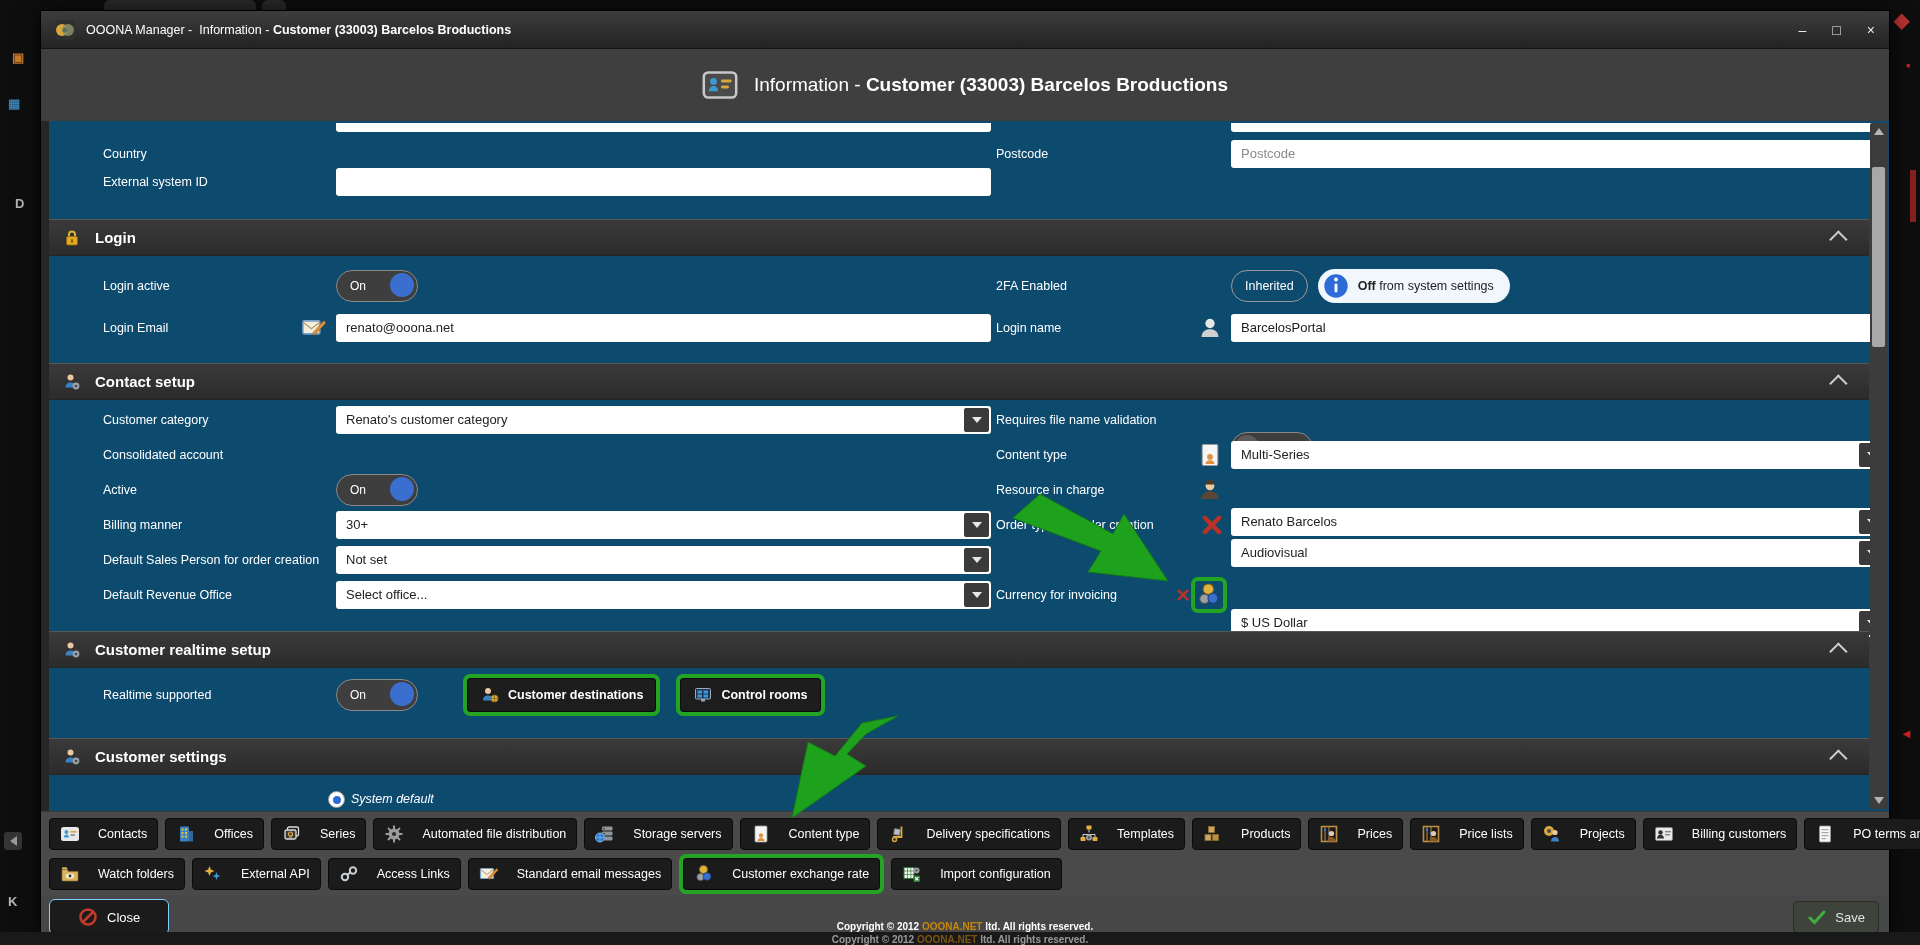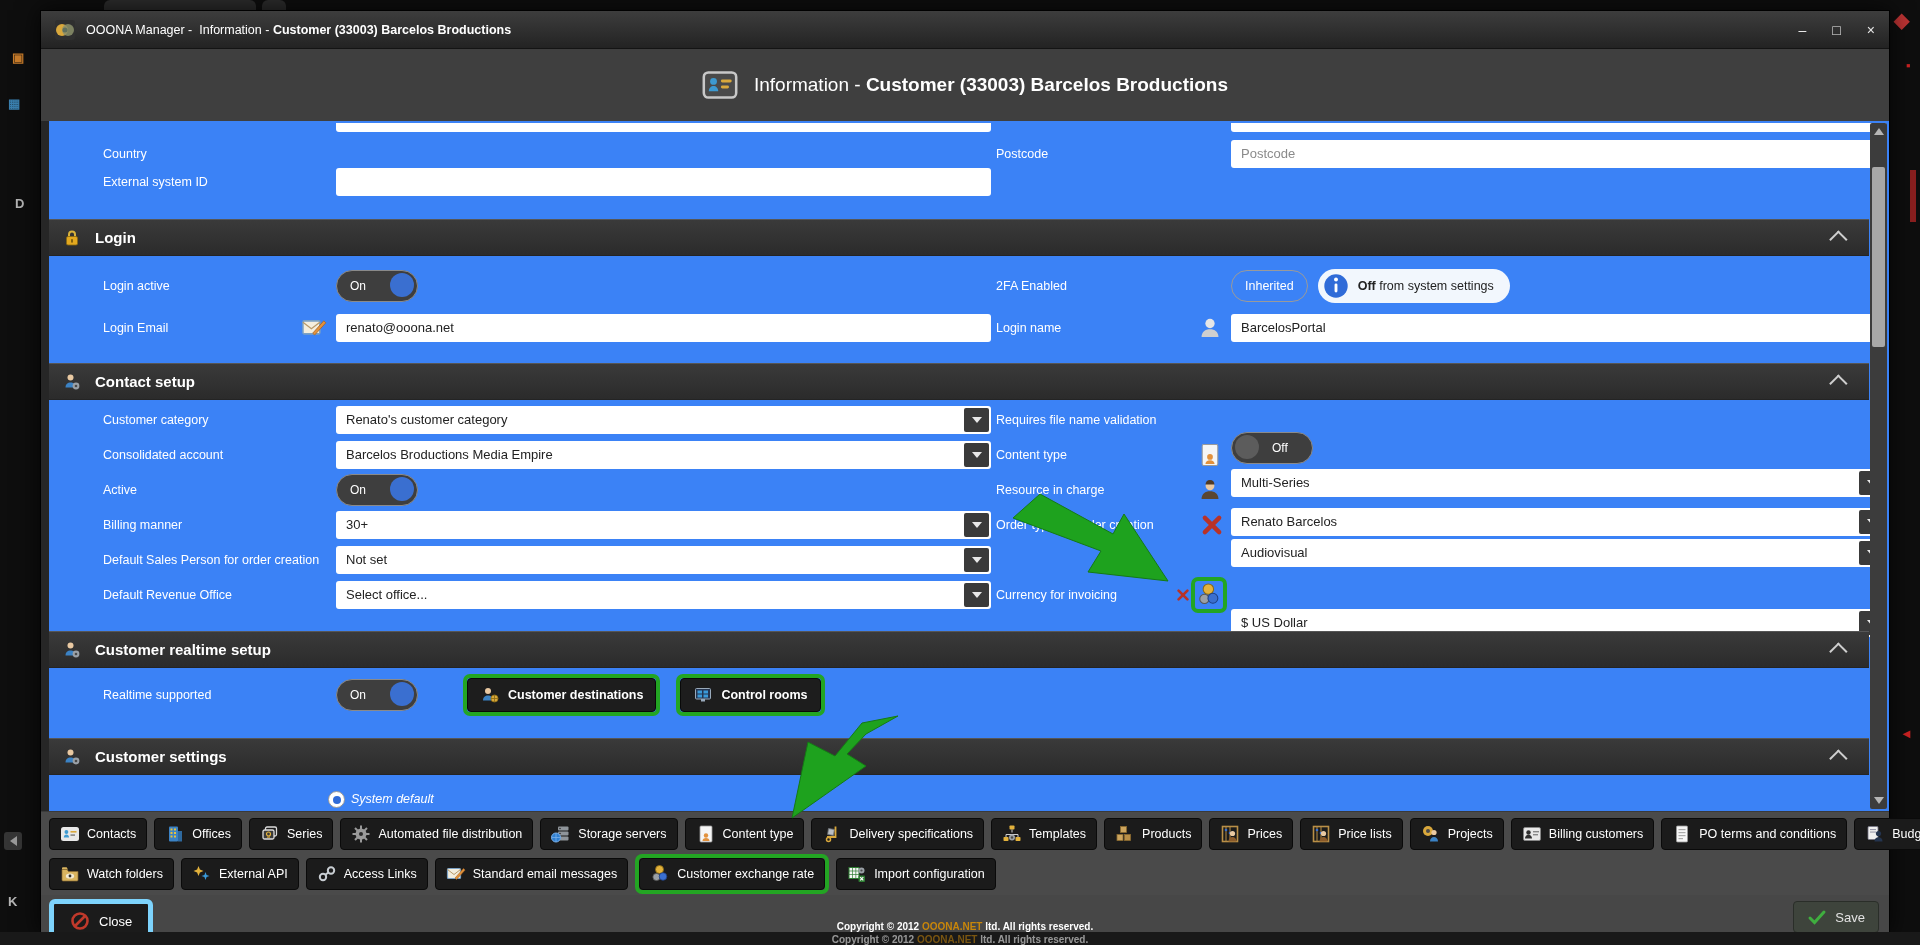--- a/index.html
+++ b/index.html
@@ -12,21 +12,21 @@
   .titlebar{position:absolute;left:0;top:0;right:0;height:38px;
             background:linear-gradient(#3d3d3d,#232323);border-bottom:1px solid #141414;
             display:flex;align-items:center;gap:11px;padding:0 14px;box-sizing:border-box;}
   .titlebar .ttl{color:#fff;font-size:12.5px;white-space:pre;}
   .wcontrols{margin-left:auto;display:flex;gap:26px;align-items:center;color:#e8e8e8;font-size:14px;}
   .wc{cursor:default;line-height:1;}
   .headerband{position:absolute;left:0;top:38px;right:0;height:72px;background:#3f3f3f;
               display:flex;align-items:center;justify-content:center;gap:16px;color:#fff;}
   .headerband .htxt{font-size:19px;}
   
-  .content{position:absolute;left:0;top:110px;right:0;height:690px;background:#3b82f6;overflow:hidden;}
+  .content{position:absolute;left:0;top:110px;right:0;height:690px;background:#0c4a6e;overflow:hidden;}
   .edgeL{position:absolute;left:0;top:0;bottom:0;width:8px;background:#262626;}
   .frow{position:absolute;left:8px;right:20px;height:35px;}
   .lbl{position:absolute;left:54px;top:50%;transform:translateY(-50%);color:#fff;font-size:12.5px;}
   .lblr{left:947px;}
   .ctrl-l{position:absolute;left:287px;width:655px;top:50%;transform:translateY(-50%);}
   .ctrl-r{position:absolute;left:1182px;width:655px;top:50%;transform:translateY(-50%);}
   .inp{height:28px;background:#fff;border:none;border-radius:3px;padding:0 10px;font-size:13px;
        color:#222;box-sizing:border-box;font-family:"Liberation Sans",sans-serif;outline:none;}
   .inp::placeholder{color:#8a8a8a;}
   .w-full{width:655px;}
@@ -61,26 +61,26 @@
   .sarrow{position:absolute;left:3.5px;width:0;height:0;border:5px solid transparent;}
   .sarrow.up{top:5px;border-bottom:7px solid #b5b5b5;border-top:none;}
   .sarrow.down{bottom:5px;border-top:7px solid #b5b5b5;border-bottom:none;}
   .sthumb{position:absolute;left:2px;width:13px;top:44px;height:180px;background:#a8a8a8;border-radius:2px;}
   
   .toolbar{position:absolute;left:0;top:800px;right:0;height:84px;background:#4a4a4a;border-top:1px solid #3a3a3a;}
   .trow{position:absolute;left:8px;display:flex;gap:7px;align-items:center;}
   #trow1{top:6px;}
   #trow2{top:42px;}
   .tbtn{height:30px;background:#1b1b1b;border:1px solid #0a0a0a;border-radius:4px;color:#fff;
-        font-size:12.5px;display:inline-flex;align-items:center;gap:7px;padding:0 10px;white-space:nowrap;}
+        font-size:12.5px;display:inline-flex;align-items:center;gap:18px;padding:0 10px;white-space:nowrap;}
   .hl .tbtn{border-radius:4px;}
   
   .wfooter{position:absolute;left:0;top:884px;right:0;height:38px;background:#474747;}
-  .closebtn{position:absolute;left:8px;top:4px;height:34px;background:#1b1b1b;border:5px solid #7dd3fc;
-            border-radius:6px;color:#fff;font-size:13px;display:inline-flex;align-items:center;gap:9px;padding:0 16px;}
+  .closebtn{position:absolute;left:8px;top:4px;height:34px;background:#1b1b1b;border:1px solid #7dd3fc;
+            border-radius:6px;color:#fff;font-size:13px;display:inline-flex;align-items:center;gap:9px;padding:0 28px;}
   .savebtn{position:absolute;right:10px;top:6px;height:30px;background:#3e443c;border:1px solid #2a2e29;
            border-radius:4px;color:#e2e2e2;font-size:13px;display:inline-flex;align-items:center;gap:8px;padding:0 13px;}
   .copy{position:absolute;left:0;right:0;bottom:1px;text-align:center;color:#fff;font-size:10px;font-weight:bold;}
   .copy .brand{color:#c8860a;}
   .belowstrip{position:absolute;left:0;top:932px;width:1920px;height:13px;background:#191919;}
   .belowstrip .copy{bottom:0;opacity:.55;}
   
   .i{display:inline-flex;width:20px;height:20px;flex:0 0 auto;}
   .i svg{width:100%;height:100%;}
   .i.big{width:36px;height:36px;}
@@ -238,24 +238,20 @@
         </div>
         <span class="lbl lblr">Requires file name validation</span>
         <div class="tog off ctrl-r" style="width:80px;">
           <span class="knob"></span>
             <span class="txt">Off</span>
         </div>
       </div>
 
       <div class="frow" style="top:316px;">
         <span class="lbl">Consolidated account</span>
-        <div class="dd ctrl-l w-full">
-          <span>Barcelos Broductions Media Empire</span>
-          <span class="dda"></span>
-        </div>
         <span class="lbl lblr">Content type</span>
         <span class="i med iconbox" style="left:1148px;">
             <svg viewBox="0 0 20 20">
               <rect x="4" y="2" width="12" height="16" rx="1" fill="#f5f5f5" stroke="#999" stroke-width=".8"></rect>
               <circle cx="10" cy="11.5" r="2.2" fill="#e2913c"></circle>
               <path d="M6.5 17c0-2 1.5-3 3.5-3s3.5 1 3.5 3z" fill="#e2913c"></path>
             </svg>
           </span>
         <div class="dd ctrl-r w-full">
           <span>Multi-Series</span>

